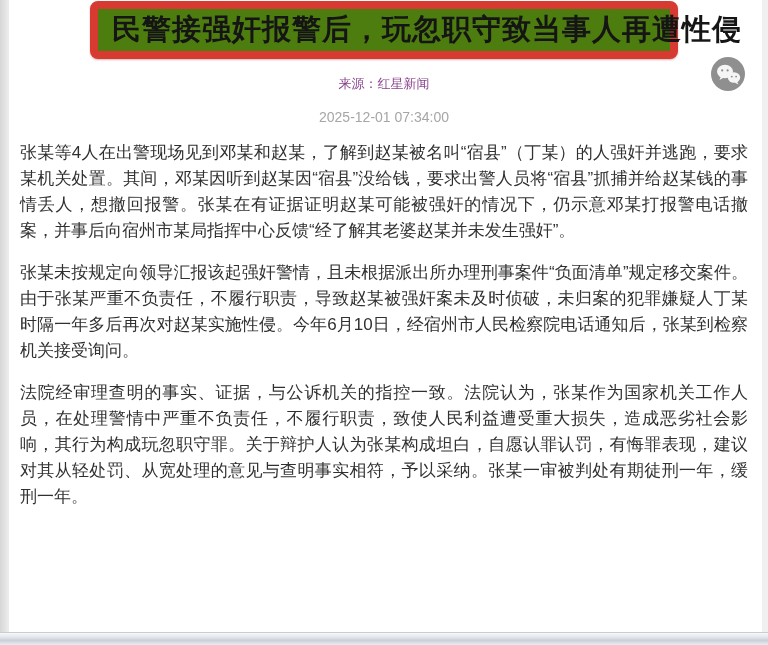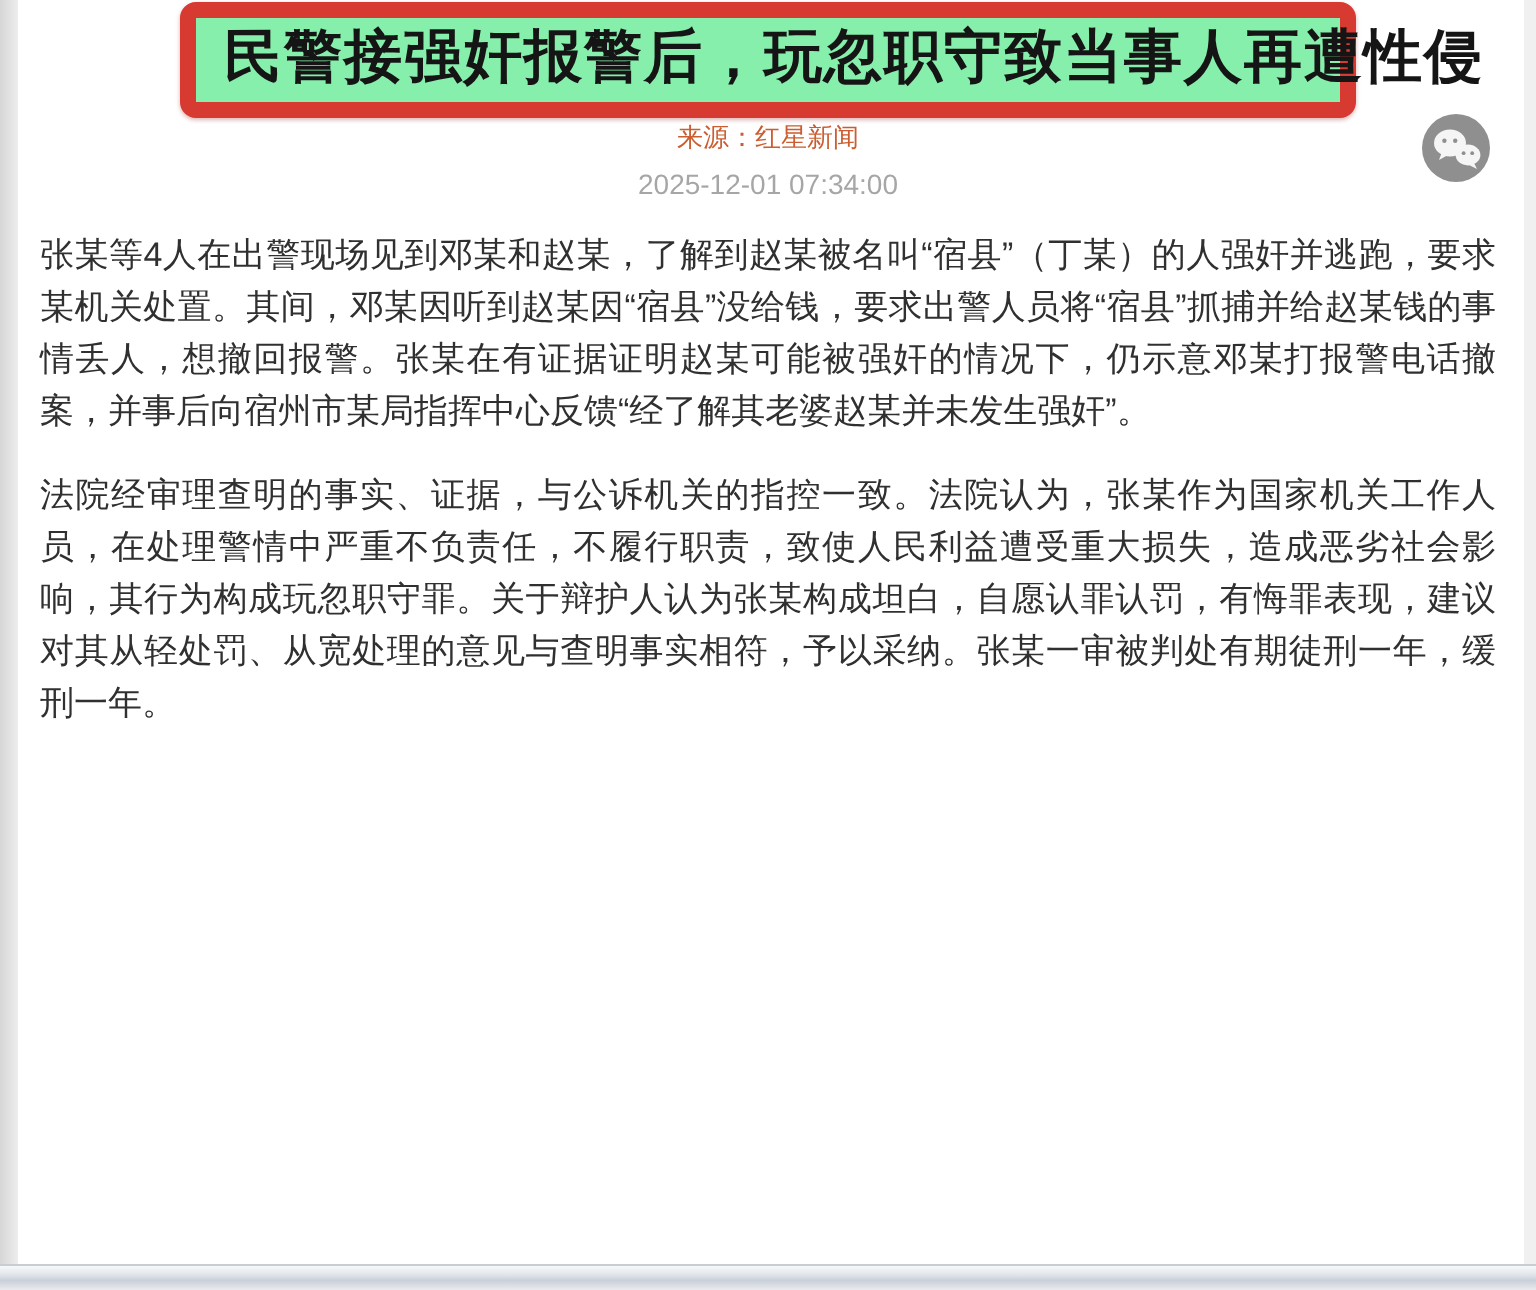--- a/index.html
+++ b/index.html
@@ -34,42 +34,42 @@
     position: relative;
     padding: 0 20px;
     height: 632px;
     overflow: hidden;
   }
   .title-box {
     width: 588px;
     margin: 1px auto 0 auto;
     border: 8px solid #d63a31;
     border-radius: 8px;
-    background: #86efac;
+    background: #4d7c0f;
     padding: 4px 14px 5px 14px;
     box-shadow: 0 1px 2px rgba(150, 40, 35, 0.35);
   }
   .title-box h1 {
     font-size: 29px;
     line-height: 1.15;
     font-weight: bold;
     color: #151515;
     text-align: center;
     letter-spacing: 1px;
     white-space: nowrap;
   }
   .meta { text-align: center; }
   .source {
-    margin-top: 1px;
+    margin-top: 16px;
     font-size: 13px;
-    color: #c2410c;
+    color: #701a75;
     opacity: 0.85;
   }
   .datetime {
-    margin-top: 6px;
+    margin-top: 16px;
     font-size: 14px;
     color: #a6a6a6;
   }
   .share-btn {
     position: absolute;
     top: 56px; right: 22px;
     width: 36px; height: 36px;
     cursor: pointer;
   }
   .article-body {
@@ -108,19 +108,20 @@
         <circle cx="17.6" cy="14.4" r="1.1" fill="#8f8f8f"></circle>
         <ellipse cx="24" cy="21.5" rx="6.2" ry="5.2" fill="#f5f5f5"></ellipse>
         <path d="M27 25.5 L28.5 28.5 L24.5 26.5 Z" fill="#f5f5f5"></path>
         <circle cx="21.8" cy="20.6" r="0.95" fill="#8f8f8f"></circle>
         <circle cx="26.1" cy="20.6" r="0.95" fill="#8f8f8f"></circle>
       </svg>
     </div>
 
     <div class="article-body">
       <p>张某等4人在出警现场见到邓某和赵某，了解到赵某被名叫“宿县”（丁某）的人强奸并逃跑，要求某机关处置。其间，邓某因听到赵某因“宿县”没给钱，要求出警人员将“宿县”抓捕并给赵某钱的事情丢人，想撤回报警。张某在有证据证明赵某可能被强奸的情况下，仍示意邓某打报警电话撤案，并事后向宿州市某局指挥中心反馈“经了解其老婆赵某并未发生强奸”。</p>
+      <p>张某未按规定向领导汇报该起强奸警情，且未根据派出所办理刑事案件“负面清单”规定移交案件。由于张某严重不负责任，不履行职责，导致赵某被强奸案未及时侦破，未归案的犯罪嫌疑人丁某时隔一年多后再次对赵某实施性侵。今年6月10日，经宿州市人民检察院电话通知后，张某到检察机关接受询问。</p>
       <p>法院经审理查明的事实、证据，与公诉机关的指控一致。法院认为，张某作为国家机关工作人员，在处理警情中严重不负责任，不履行职责，致使人民利益遭受重大损失，造成恶劣社会影响，其行为构成玩忽职守罪。关于辩护人认为张某构成坦白，自愿认罪认罚，有悔罪表现，建议对其从轻处罚、从宽处理的意见与查明事实相符，予以采纳。张某一审被判处有期徒刑一年，缓刑一年。</p>
     </div>
 
   </div>
 
   <div class="bottom-bar"></div>
 </div>
 
 </body></html>

